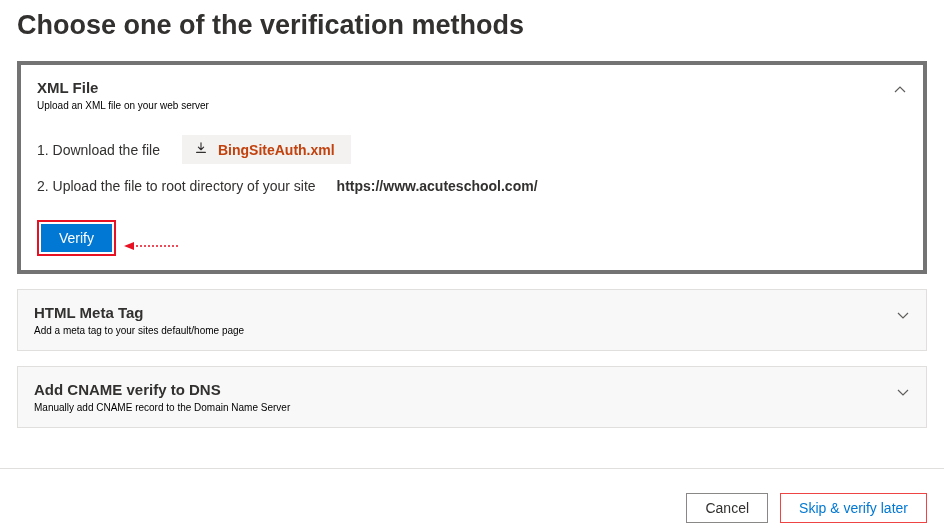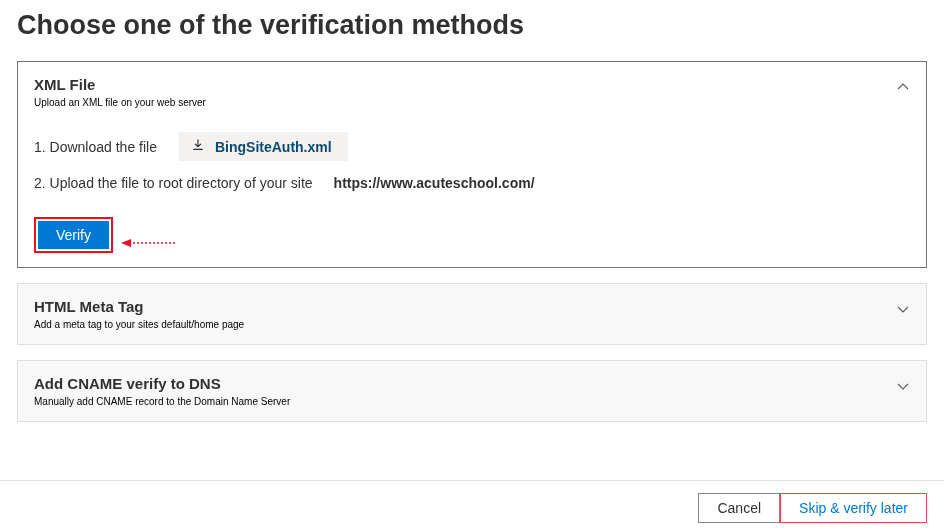--- a/index.html
+++ b/index.html
@@ -23,21 +23,21 @@
       color: #323130;
       margin-bottom: 20px;
     }
     .panel {
       border: 1px solid #e1dfdd;
       margin-bottom: 15px;
       padding: 14px 16px;
       position: relative;
     }
     .panel.expanded {
-      border: 1px solid #737373;
+      border: 4px solid #737373;
       background: #ffffff;
     }
     .panel.collapsed {
       background: #f8f8f8;
     }
     .panel-header {
       display: flex;
       align-items: flex-start;
       justify-content: space-between;
       cursor: pointer;
@@ -80,21 +80,21 @@
       cursor: pointer;
     }
     .download-chip svg {
       width: 14px;
       height: 14px;
       margin-right: 10px;
     }
     .download-chip-label {
       font-size: 14px;
       font-weight: 600;
-      color: #0c4a6e;
+      color: #c2410c;
     }
     .verify-wrap {
       display: inline-block;
       border: 2px solid #e81123;
       padding: 2px;
       margin-top: 12px;
     }
     .verify-button {
       background: #0078d4;
       color: #ffffff;
@@ -111,23 +111,24 @@
     .chevron {
       flex-shrink: 0;
       margin-top: 4px;
     }
     .footer {
       position: absolute;
       bottom: 0;
       left: 0;
       right: 0;
       border-top: 1px solid #e1dfdd;
-      padding: 12px 17px 8px 17px;
+      padding: 24px 17px 8px 17px;
       display: flex;
       justify-content: flex-end;
+      gap: 12px;
       background: #ffffff;
     }
     .btn {
       font-size: 14px;
       padding: 6px 18px;
       cursor: pointer;
       background: #ffffff;
     }
     .btn-secondary {
       border: 1px solid #8a8886;

